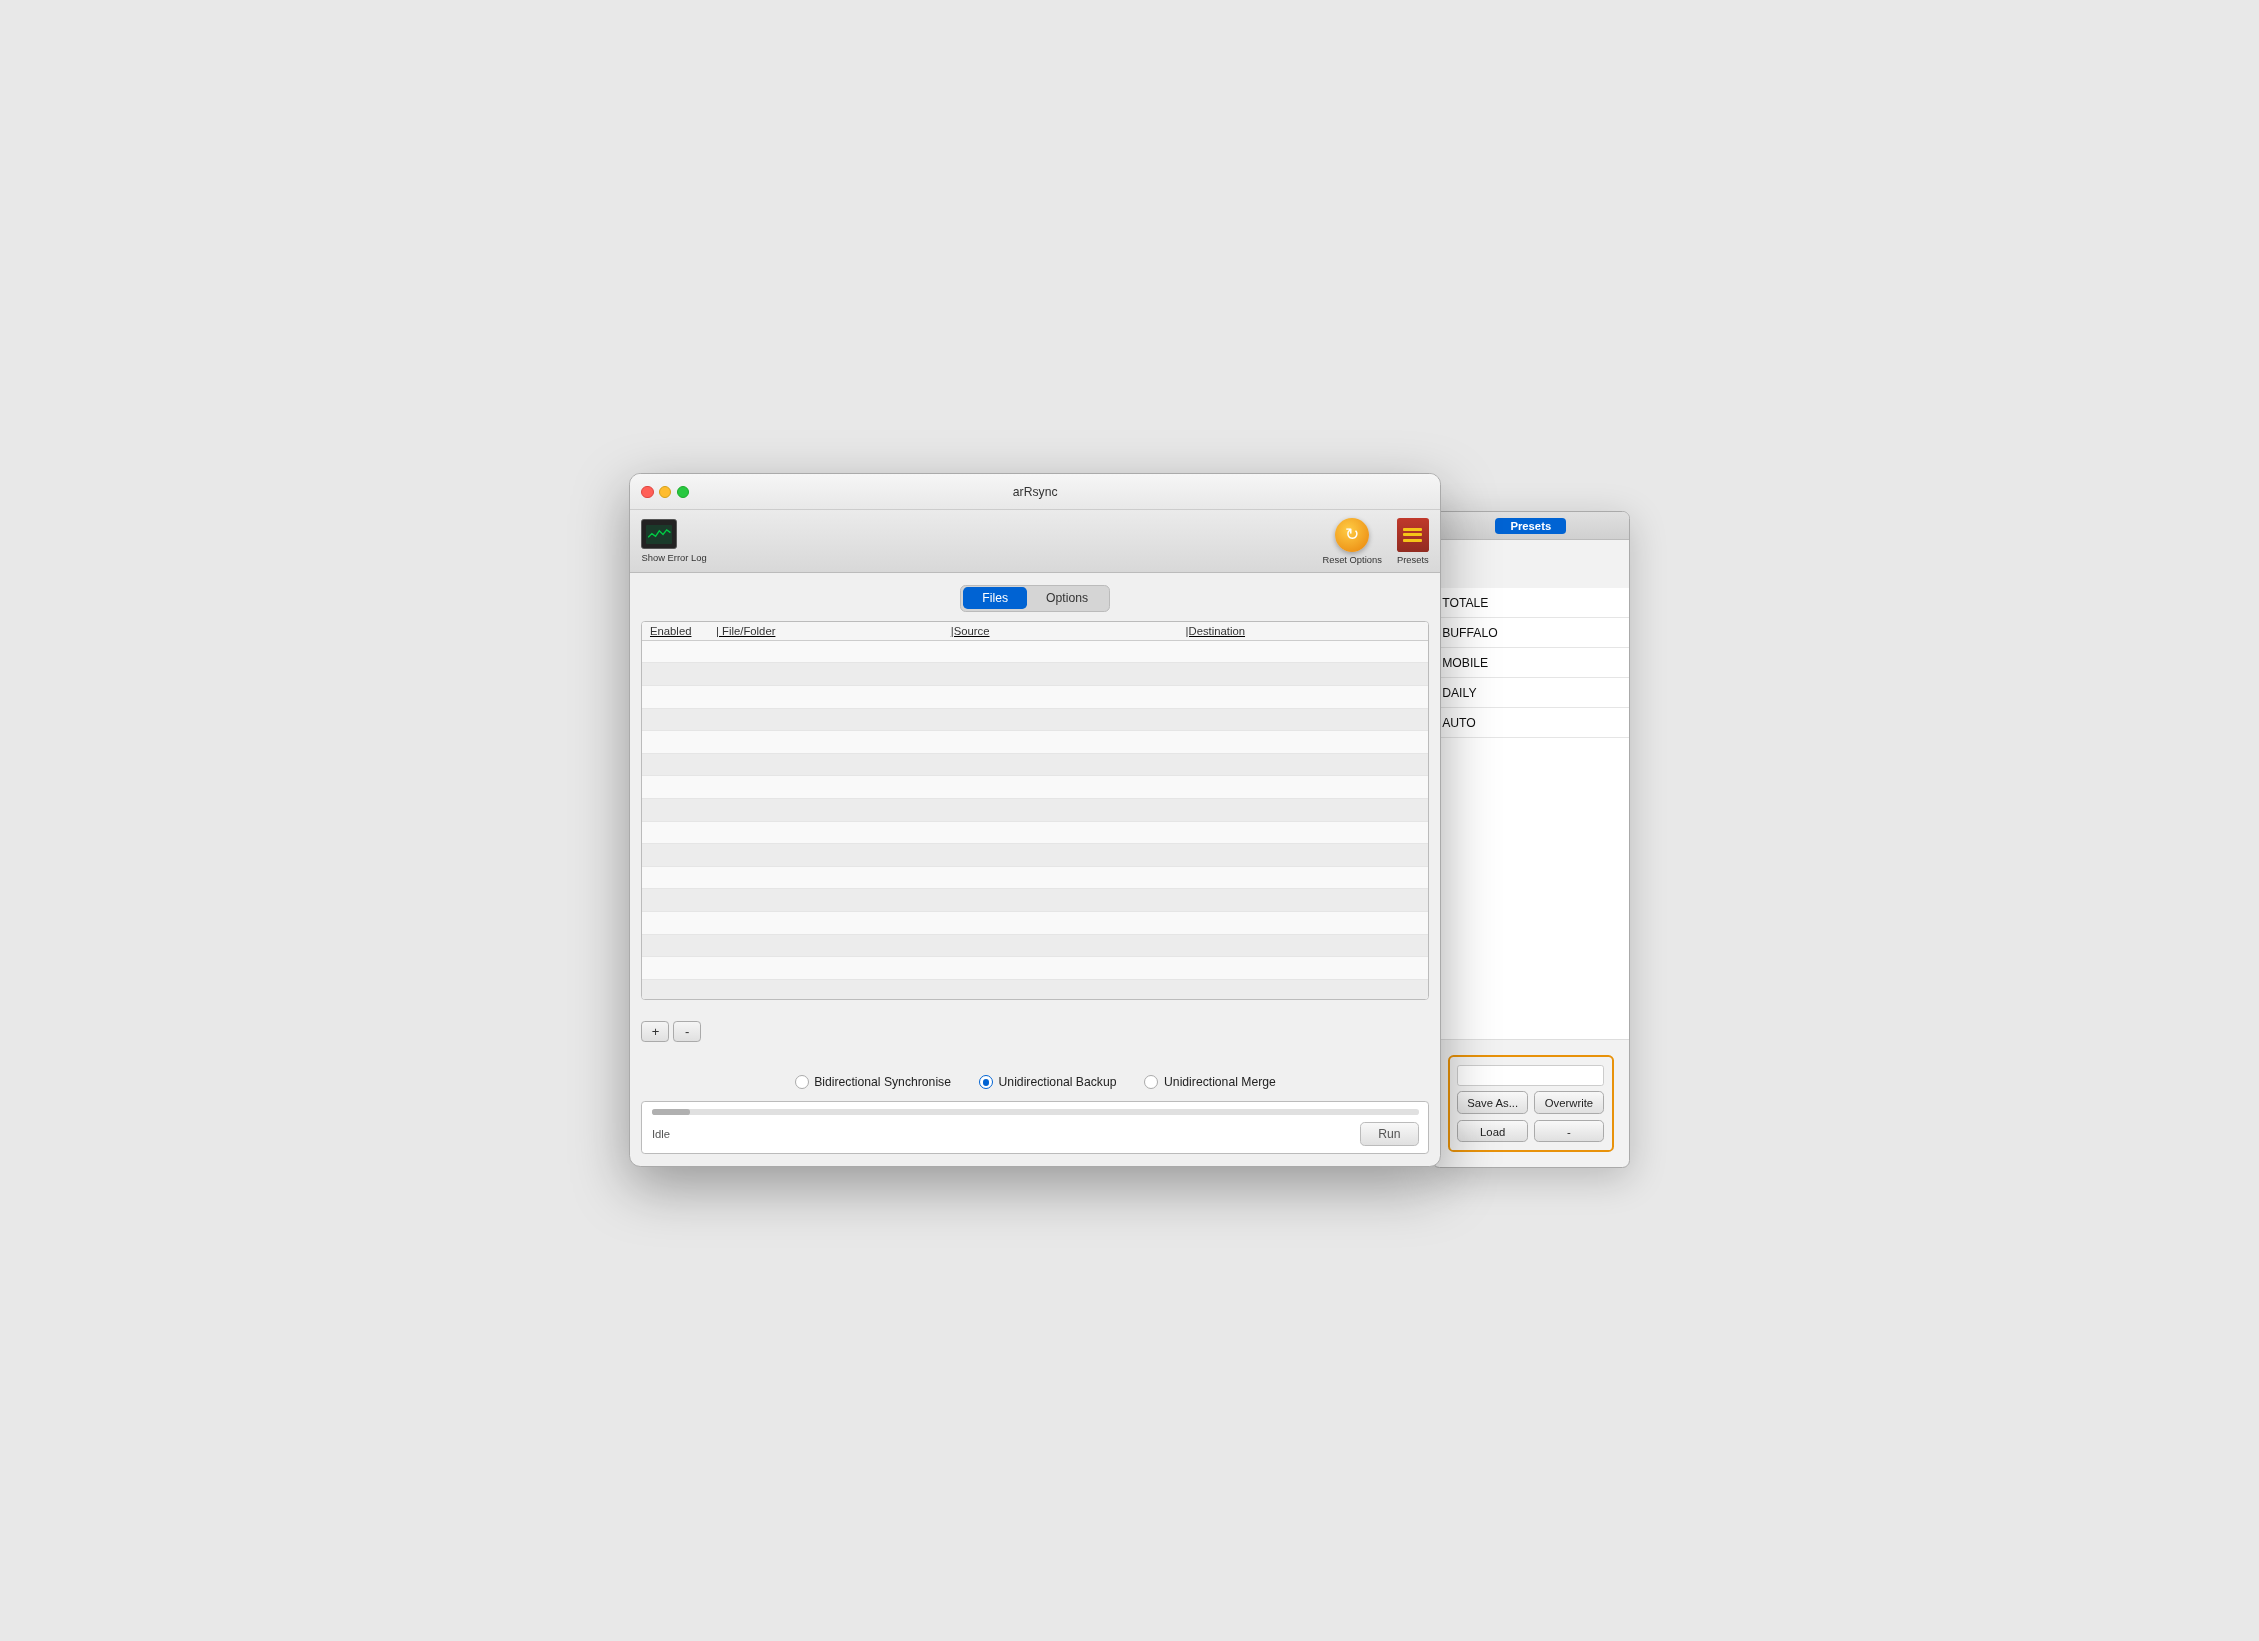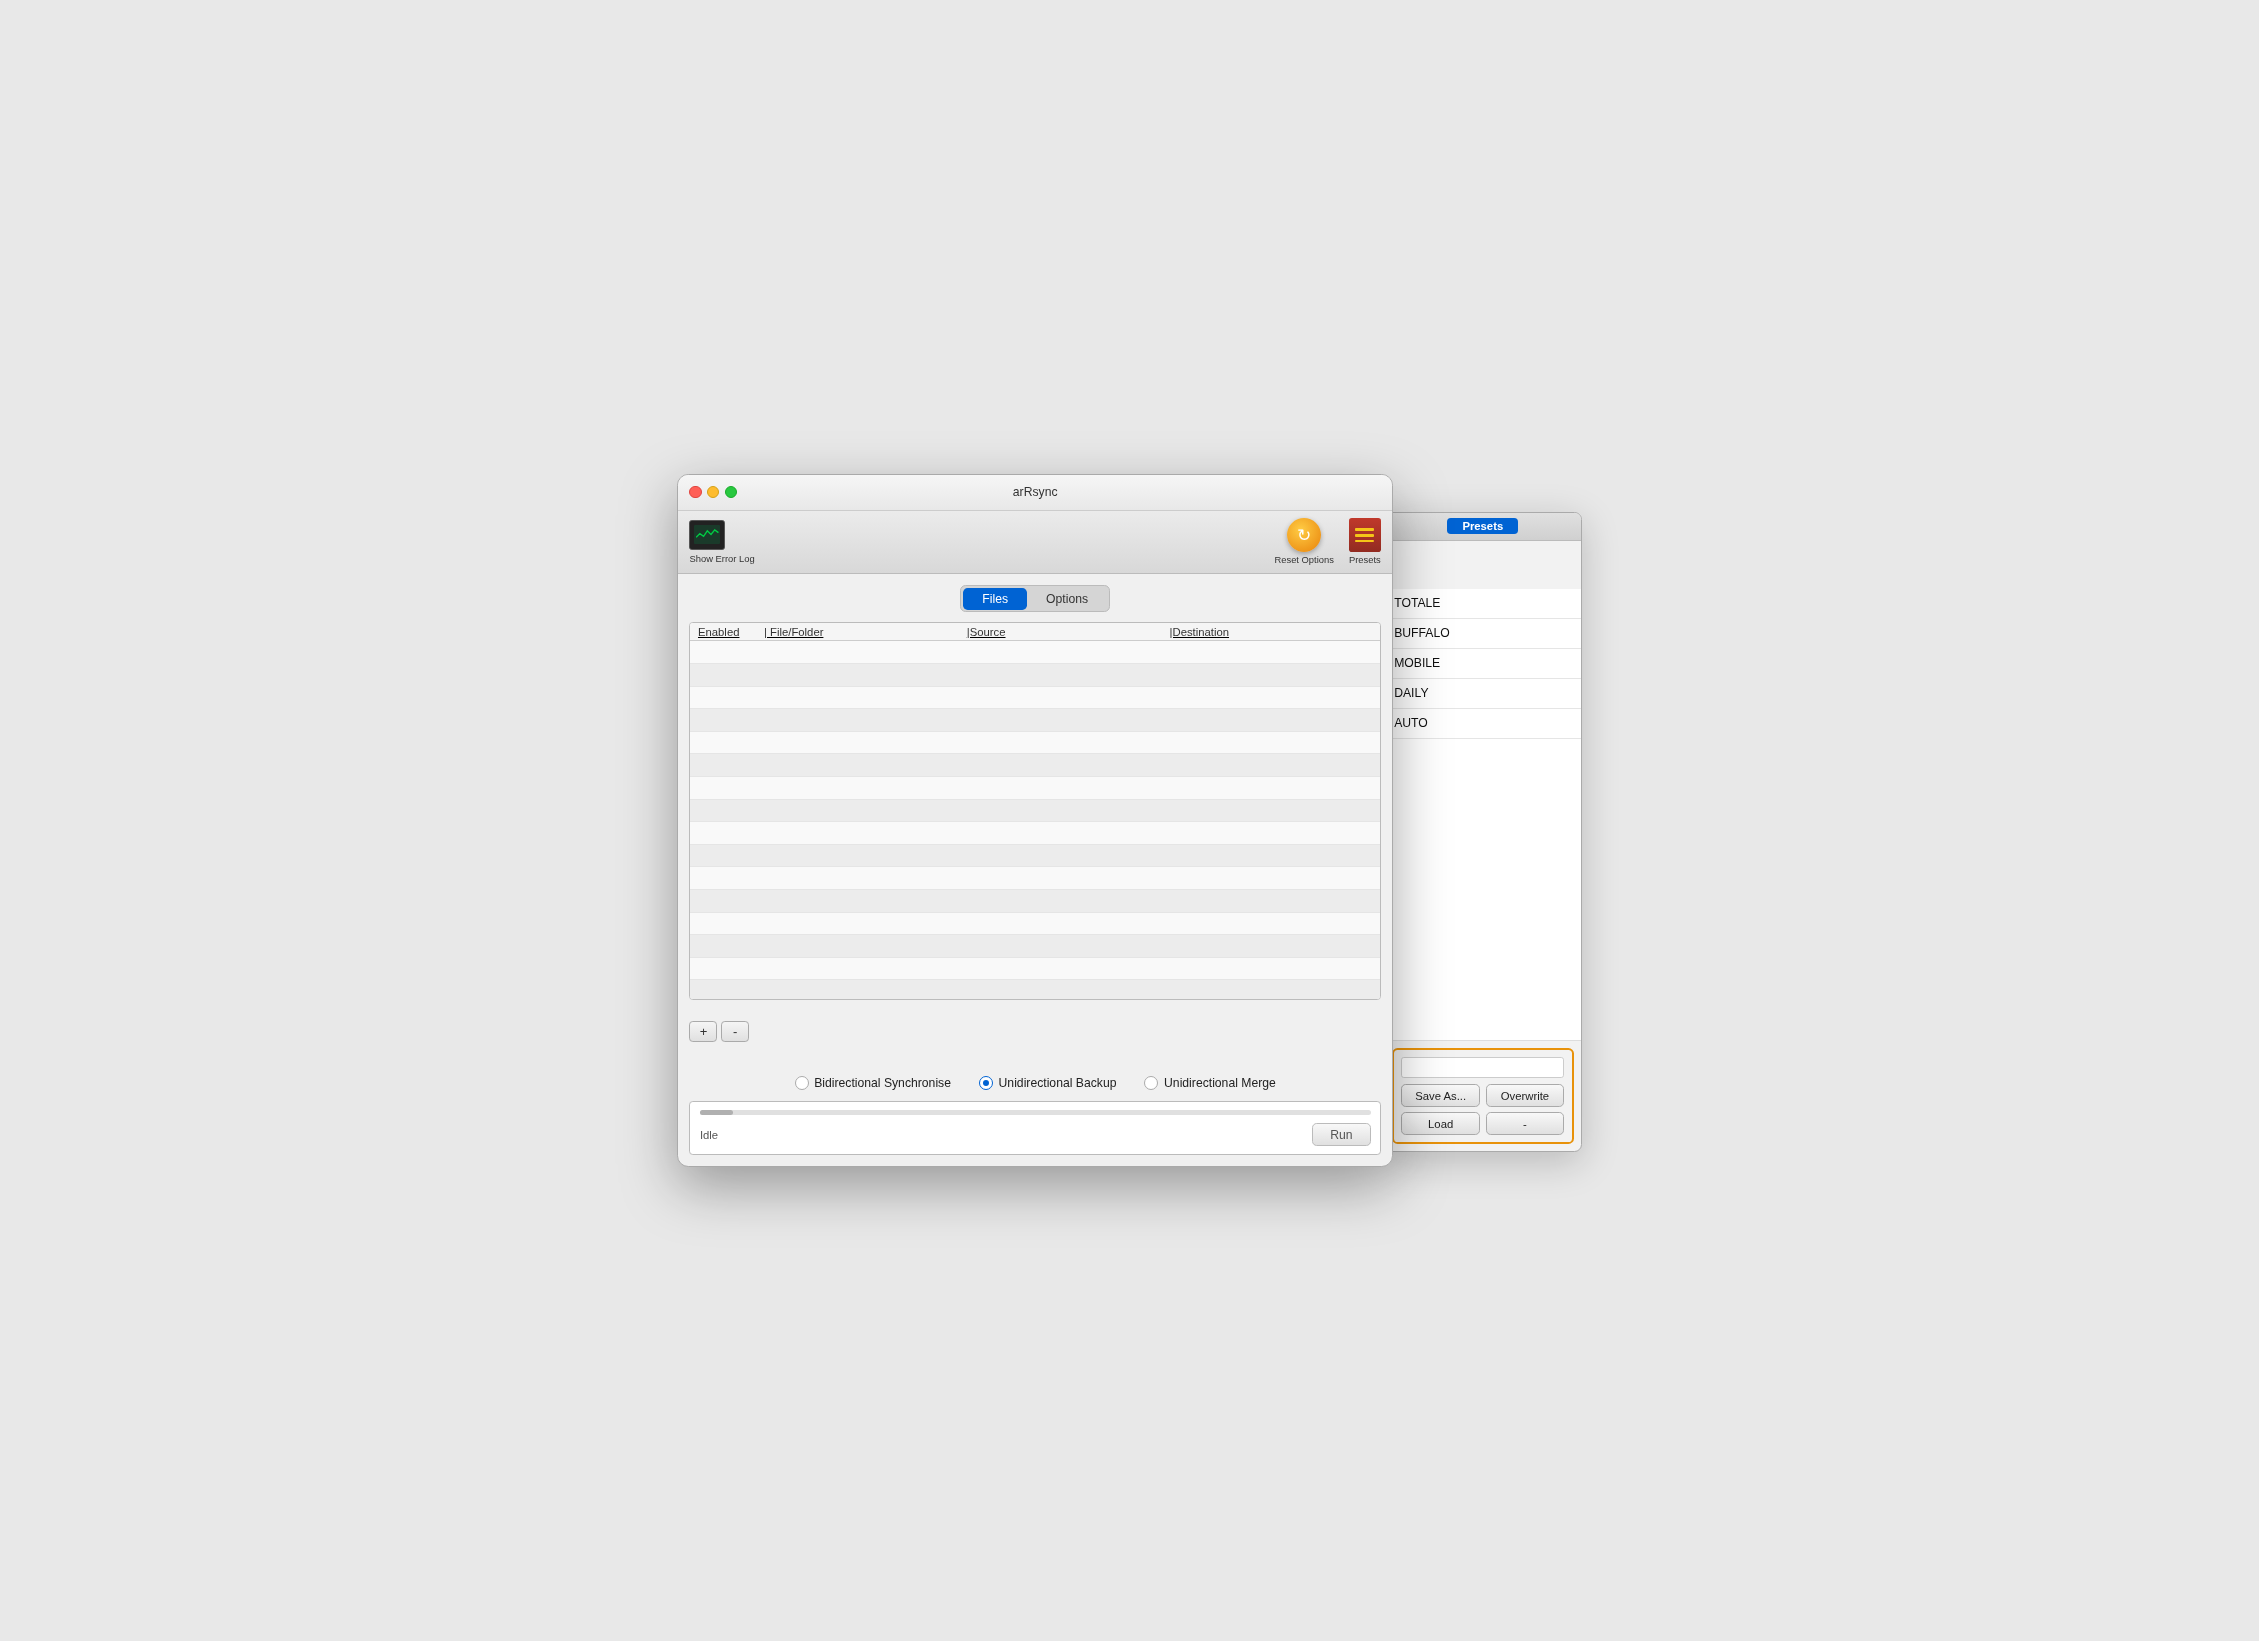--- a/index.html
+++ b/index.html
@@ -16,21 +16,21 @@
 
     .desktop {
       display: flex;
       align-items: flex-start;
       gap: 0;
       position: relative;
     }
 
     
     .main-window {
-      width: 716px;
+      width: 812px;
       background: #f0f0f0;
       border-radius: 11.3px;
       box-shadow: 0 19px 56px rgba(0,0,0,0.35);
       overflow: hidden;
       border: 0.9px solid #aaa;
       position: relative;
       z-index: 2;
     }
 
     .title-bar {
@@ -416,21 +416,21 @@
       font-size: 12.2px;
       color: #111;
       cursor: pointer;
     }
 
     .presets-footer {
       padding: 7.5px;
       background: #f2f2f2;
       border: 2.8px solid #e8920a;
       border-radius: 5.6px;
-      margin: 7px;
+      margin: 15px;
     }
 
     .presets-footer-top {
       display: flex;
       gap: 5.6px;
       margin-bottom: 5.6px;
     }
 
     .presets-footer-top input {
       flex: 1;

